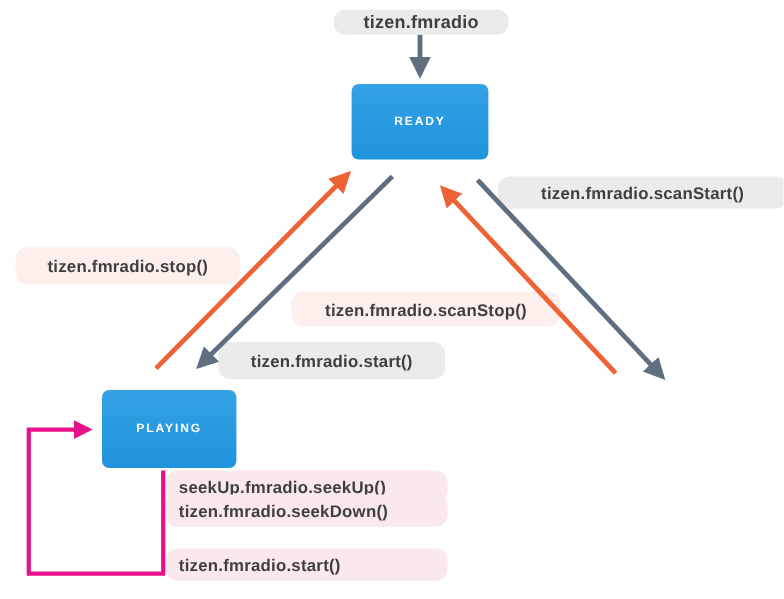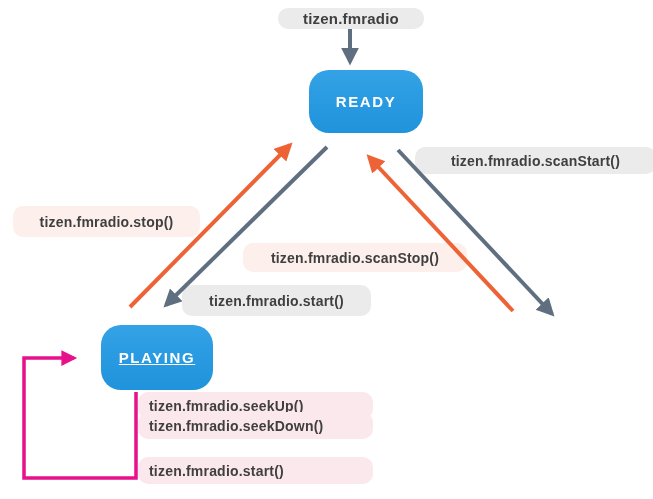--- a/index.html
+++ b/index.html
@@ -20,39 +20,38 @@
   .lbl-entry     { left:278px; top:8px;   width:146px; height:21px; font-size:15px; }
   .lbl-scanstart { left:415px; top:147px; width:241px; height:27px; }
   .lbl-stop      { left:13px;  top:206px; width:187px; height:31px; }
   .lbl-scanstop  { left:243px; top:243px; width:224px; height:29px; }
   .lbl-start     { left:182px; top:285px; width:189px; height:31px; }
   .lbl-seekup    { left:138px; top:392px; width:235px; height:27px; }
   .lbl-seekdown  { left:138px; top:412px; width:235px; height:27px; }
   .lbl-loopstart { left:138px; top:457px; width:235px; height:27px; }
   .node {
     position:absolute; z-index:3; display:flex; align-items:center; justify-content:center;
-    border-radius:20px; color:#ffffff; font-weight:bold; font-size:15px; letter-spacing:1.6px;
+    border-radius:6px; color:#ffffff; font-weight:bold; font-size:10px; letter-spacing:1.6px;
     background:linear-gradient(180deg, var(--node-blue-top,#34A2E6), var(--node-blue-bottom,#1F93DC));
-    margin-left:16px;
   }
   .node-ready    { left:293px; top:70px;  width:114px; height:63px; }
-  .node-playing  { left:85px;  top:325px; width:112px; height:65px;text-decoration:underline; }
+  .node-playing  { left:85px;  top:325px; width:112px; height:65px; }
   .node-scanning { left:495px; top:331px; width:110px; height:64px; }
 </style>
 </head>
 <body>
 
 <div class="canvas">
 
   <div class="lbl gray lbl-entry">tizen.fmradio</div>
   <div class="lbl gray lbl-scanstart">tizen.fmradio.scanStart()</div>
   <div class="lbl pink lbl-stop">tizen.fmradio.stop()</div>
   <div class="lbl pink lbl-scanstop">tizen.fmradio.scanStop()</div>
   <div class="lbl gray lbl-start">tizen.fmradio.start()</div>
-  <div class="lbl pink2 left lbl-seekup">tizen.fmradio.seekUp()</div>
+  <div class="lbl pink2 left lbl-seekup">seekUp.fmradio.seekUp()</div>
   <div class="lbl pink2 left lbl-seekdown">tizen.fmradio.seekDown()</div>
   <div class="lbl pink2 left lbl-loopstart">tizen.fmradio.start()</div>
 
   <svg class="arrows" width="653" height="499">
     <defs>
       <marker id="m-gray" markerWidth="6" markerHeight="6" refX="3.6" refY="2.25" orient="auto">
         <path d="M0,0 L4.5,2.25 L0,4.5 Z" style="fill:var(--arrow-gray,#5F6F7F)"></path>
       </marker>
       <marker id="m-orange" markerWidth="6" markerHeight="6" refX="3.6" refY="2.25" orient="auto">
         <path d="M0,0 L4.5,2.25 L0,4.5 Z" style="fill:var(--arrow-orange,#EE6336)"></path>

